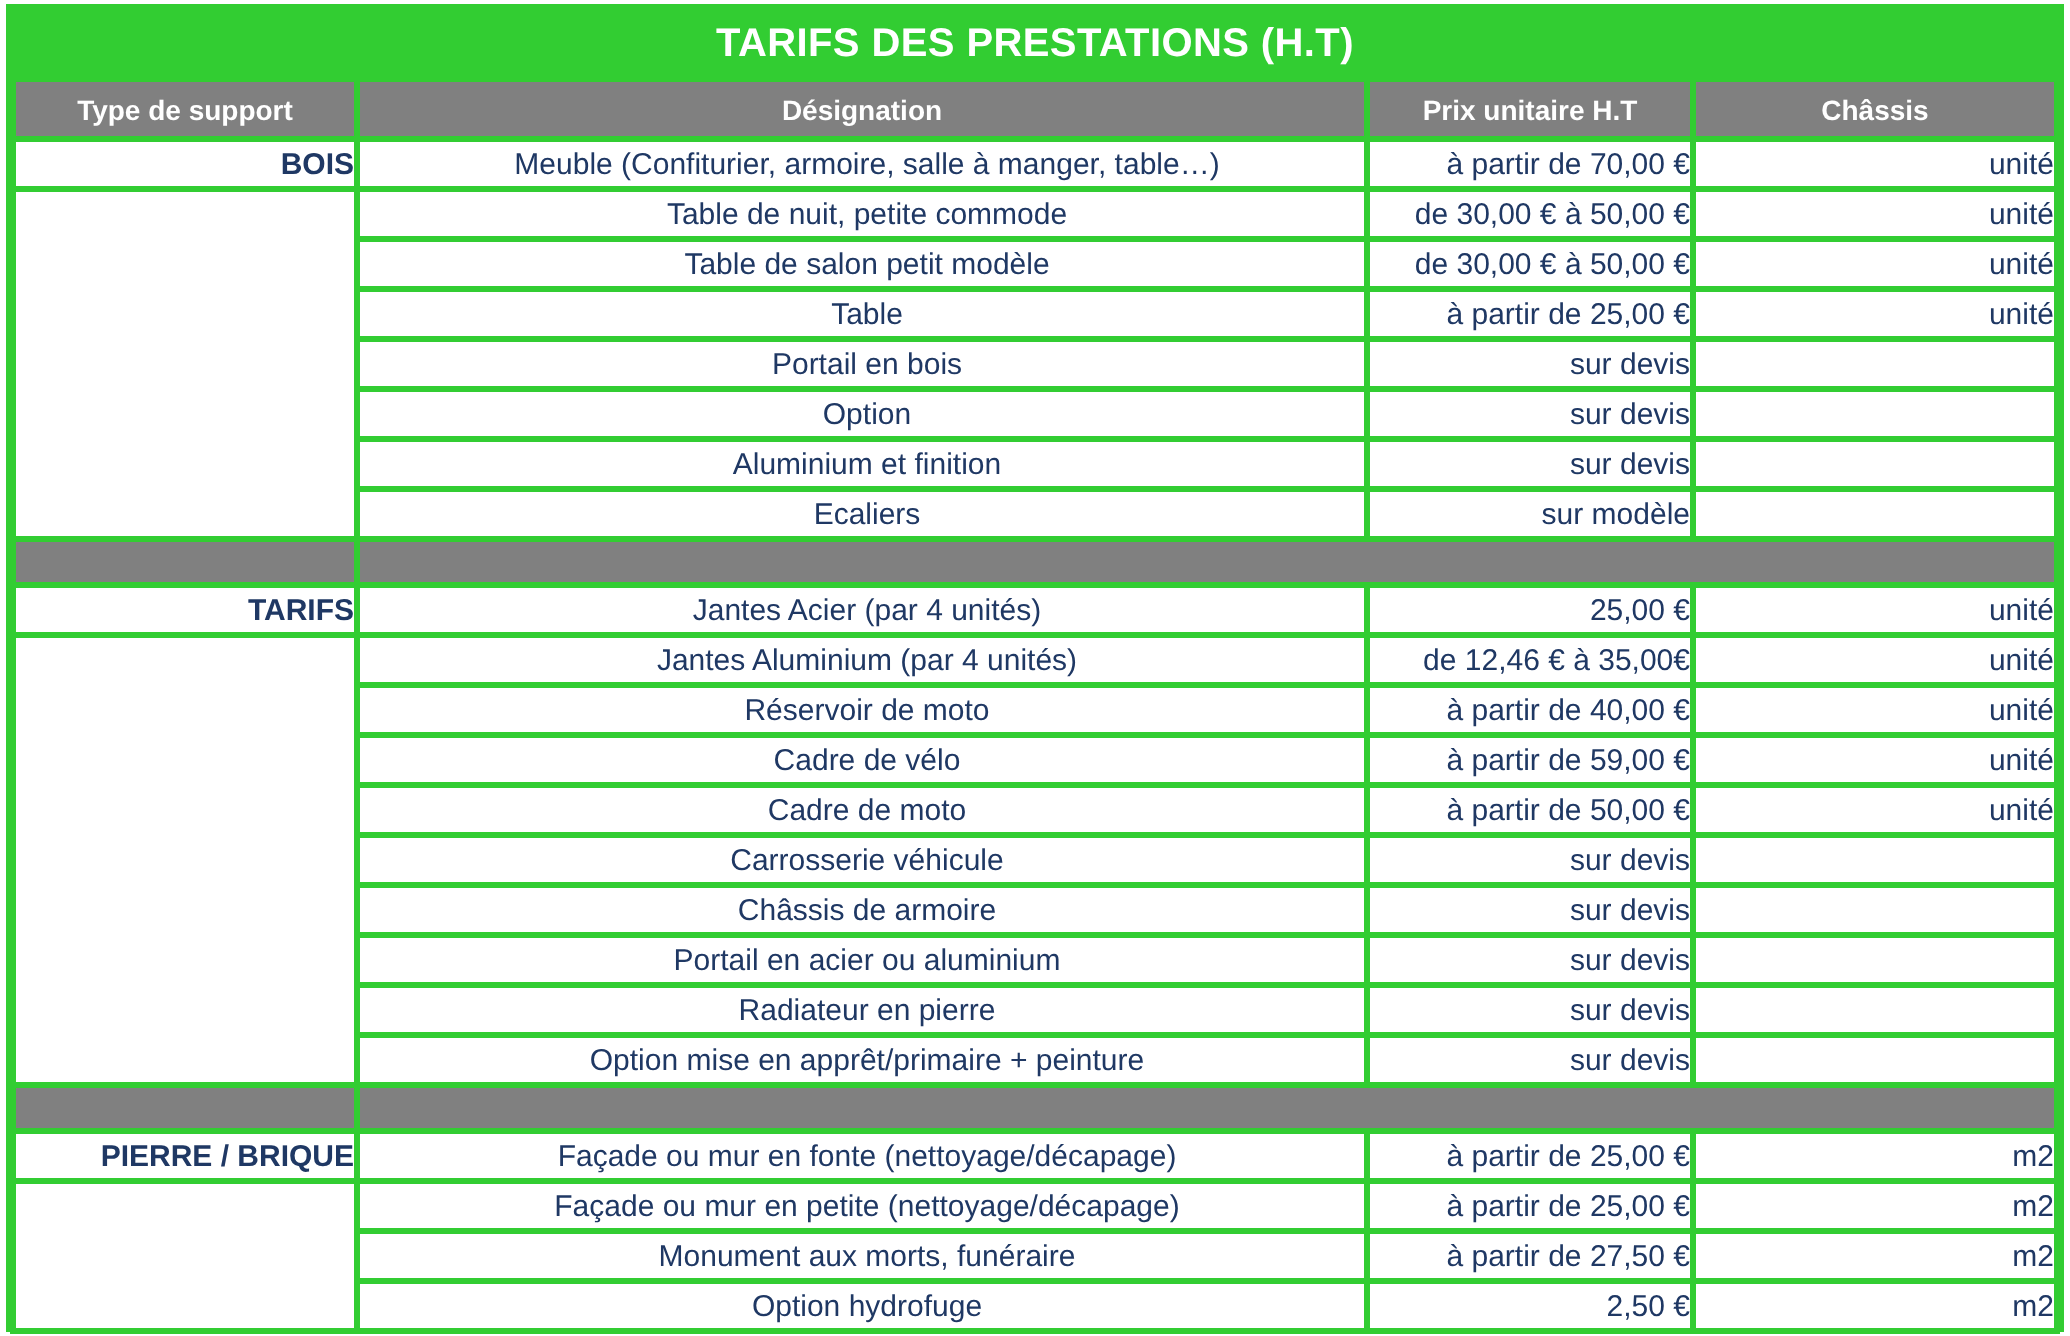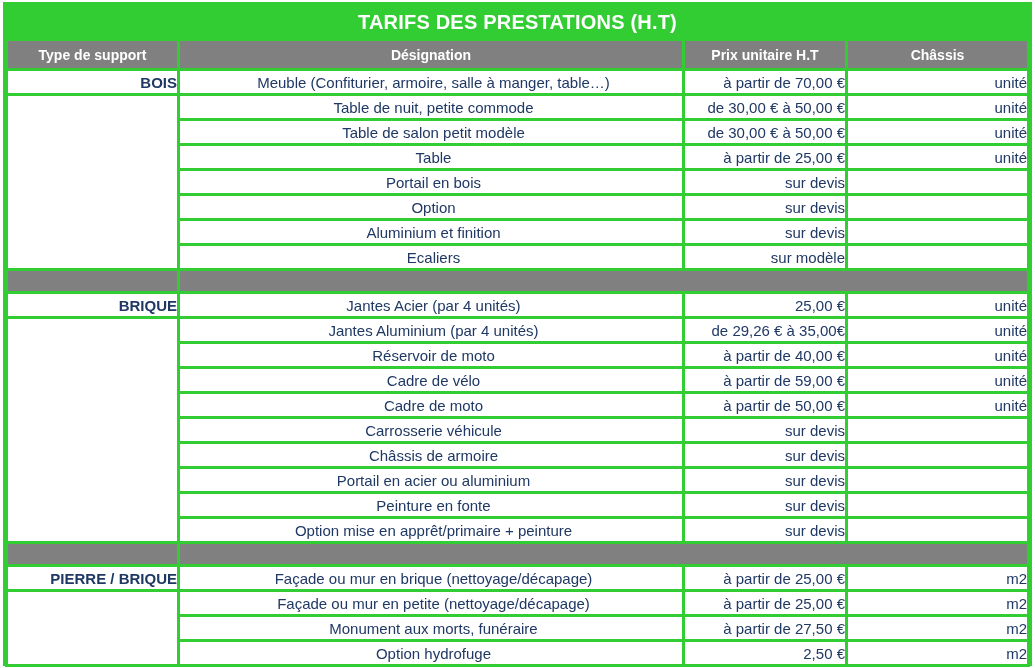--- a/index.html
+++ b/index.html
@@ -135,29 +135,29 @@
           <tr class="data-row">
             <td class="desig">Ecaliers</td>
             <td class="prix">sur modèle</td>
             <td class="qty"></td>
           </tr>
           <tr class="sep-row">
             <td class="sep"></td>
             <td class="sep" colspan="3"></td>
           </tr>
           <tr class="data-row">
-            <td class="support">BRIQUE</td>
+            <td class="support">TARIFS</td>
             <td class="desig">Jantes Acier (par 4 unités)</td>
             <td class="prix">25,00 €</td>
             <td class="qty">unité</td>
           </tr>
           <tr class="data-row">
             <td class="support-empty" rowspan="9"></td>
             <td class="desig">Jantes Aluminium (par 4 unités)</td>
-            <td class="prix">de 29,26 € à 35,00€</td>
+            <td class="prix">de 12,46 € à 35,00€</td>
             <td class="qty">unité</td>
           </tr>
           <tr class="data-row">
             <td class="desig">Réservoir de moto</td>
             <td class="prix">à partir de 40,00 €</td>
             <td class="qty">unité</td>
           </tr>
           <tr class="data-row">
             <td class="desig">Cadre de vélo</td>
             <td class="prix">à partir de 59,00 €</td>
@@ -177,36 +177,36 @@
             <td class="desig">Châssis de armoire</td>
             <td class="prix">sur devis</td>
             <td class="qty"></td>
           </tr>
           <tr class="data-row">
             <td class="desig">Portail en acier ou aluminium</td>
             <td class="prix">sur devis</td>
             <td class="qty"></td>
           </tr>
           <tr class="data-row">
-            <td class="desig">Peinture en fonte</td>
+            <td class="desig">Radiateur en pierre</td>
             <td class="prix">sur devis</td>
             <td class="qty"></td>
           </tr>
           <tr class="data-row">
             <td class="desig">Option mise en apprêt/primaire + peinture</td>
             <td class="prix">sur devis</td>
             <td class="qty"></td>
           </tr>
           <tr class="sep-row">
             <td class="sep"></td>
             <td class="sep" colspan="3"></td>
           </tr>
           <tr class="data-row">
             <td class="support">PIERRE / BRIQUE</td>
-            <td class="desig">Façade ou mur en brique (nettoyage/décapage)</td>
+            <td class="desig">Façade ou mur en fonte (nettoyage/décapage)</td>
             <td class="prix">à partir de 25,00 €</td>
             <td class="qty">m2</td>
           </tr>
           <tr class="data-row">
             <td class="support-empty" rowspan="3"></td>
             <td class="desig">Façade ou mur en petite (nettoyage/décapage)</td>
             <td class="prix">à partir de 25,00 €</td>
             <td class="qty">m2</td>
           </tr>
           <tr class="data-row">

